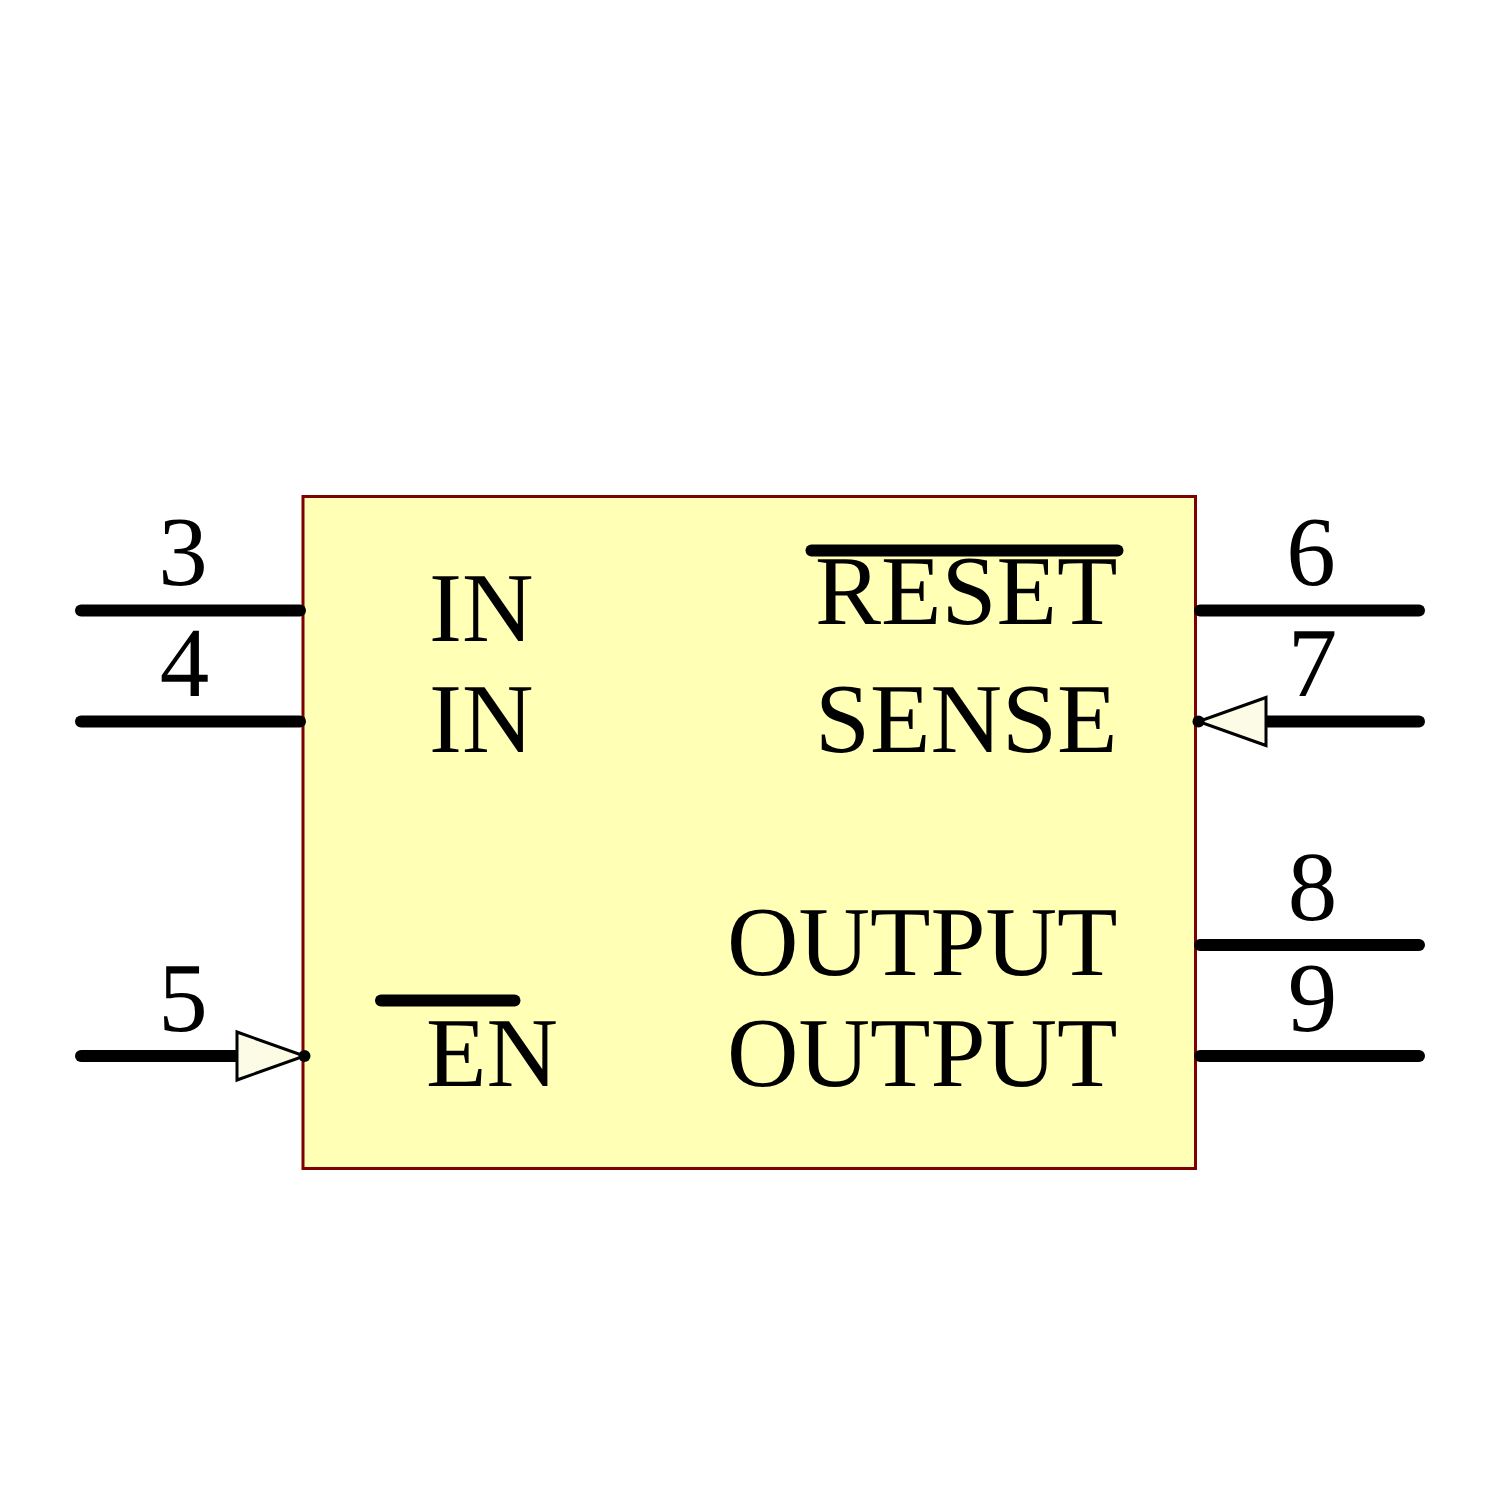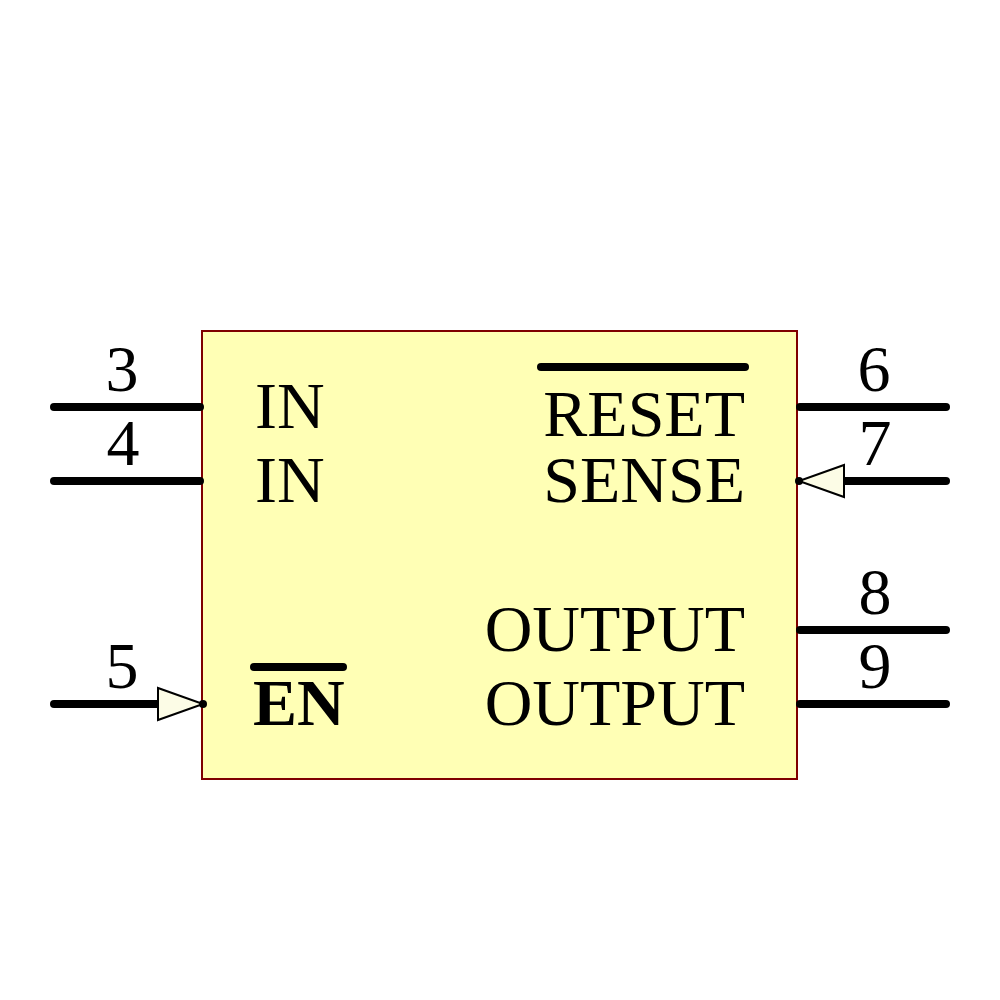--- a/index.html
+++ b/index.html
@@ -37,20 +37,21 @@
     font-size: 66px;
     line-height: 66px;
     transform: translateX(-50%);
     white-space: nowrap;
   }
   .pin-label {
     position: absolute;
     font-size: 66px;
     line-height: 66px;
     white-space: nowrap;
+    margin-left: 31px;
   }
   .overline-bar {
     position: absolute;
     height: 8px;
     background: #000000;
     border-radius: 4px;
   }
   .arrow-svg {
     position: absolute;
     overflow: visible;
@@ -70,22 +71,22 @@
   #pn4 { left: 123px; top: 410px; }
   #pn5 { left: 122px; top: 633px; }
   #pn6 { left: 874px; top: 336px; }
   #pn7 { left: 875px; top: 410px; }
   #pn8 { left: 875px; top: 559px; }
   #pn9 { left: 875px; top: 633px; }
 
   
   #lbl-in-1     { left: 255px;  top: 373px; }
   #lbl-in-2     { left: 255px;  top: 447px; }
-  #lbl-en       { left: 253px;  top: 670px; font-weight: bold; }
-  #lbl-reset    { right: 255px; top: 381px; text-align: left; }
+  #lbl-en       { left: 253px;  top: 670px; }
+  #lbl-reset    { right: 255px; top: 362px; text-align: left; }
   #lbl-sense    { right: 255px; top: 447px; text-align: center; }
   #lbl-output-1 { right: 255px; top: 596px; text-align: right; }
   #lbl-output-2 { right: 255px; top: 670px; text-align: right; }
 
   
   #ov-reset { left: 537px; top: 363px; width: 212px; }
   #ov-en    { left: 250px; top: 663px; width: 97px;  }
 
   
   #arrow5 { left: 156px; top: 686px; width: 50px; height: 36px; }

